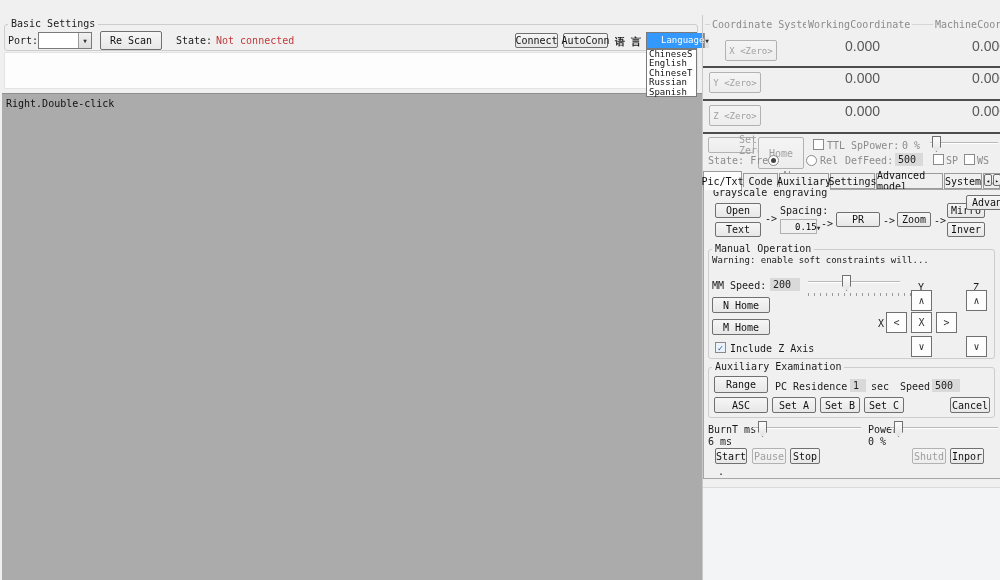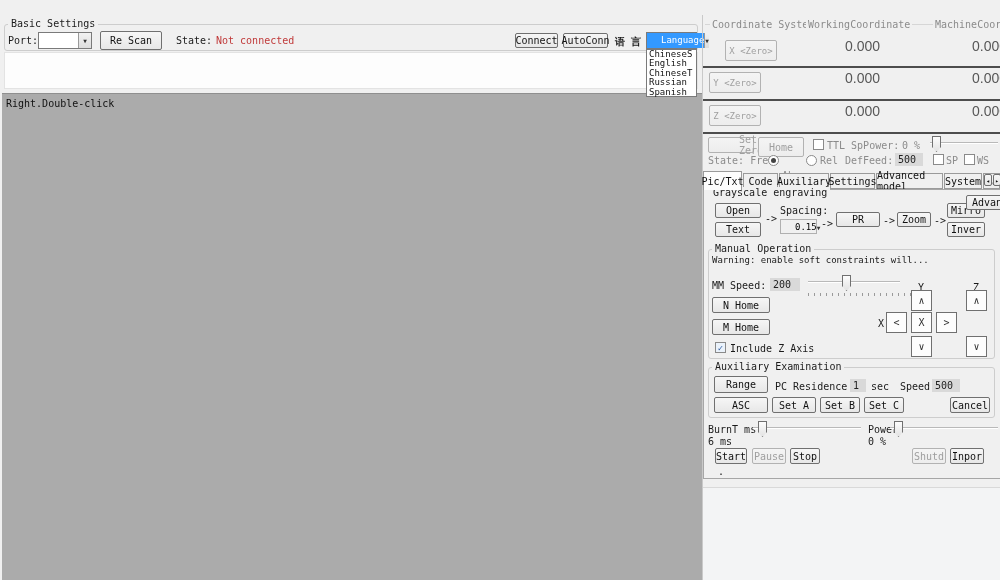--- a/index.html
+++ b/index.html
@@ -121,21 +121,21 @@
   <span class="bigval" style="left:790px;top:70px;width:90px;">0.000</span>
   <span class="bigval" style="left:915px;top:70px;width:92px;">0.000</span>
   <div class="sep" style="top:99px;"></div>
 
   <div class="btn dis" style="left:709px;top:105px;width:52px;height:21px;font-size:9px;">Z &lt;Zero&gt;</div>
   <span class="bigval" style="left:790px;top:103px;width:90px;">0.000</span>
   <span class="bigval" style="left:915px;top:103px;width:92px;">0.000</span>
   <div class="sep" style="top:132px;"></div>
 
   <div class="btn dis" style="left:708px;top:137px;width:46px;height:16px;padding-left:40px;">Set Zero</div>
-  <div class="btn dis" style="left:758px;top:137px;width:46px;height:20px;">Home</div>
+  <div class="btn dis" style="left:758px;top:137px;width:46px;height:32px;">Home</div>
   <span class="chk" style="left:813px;top:139px;"></span>
   <span class="lbl gray" style="left:827px;top:140px;">TTL SpPower:</span>
   <span class="lbl gray" style="left:902px;top:140px;">0  %</span>
   <div class="slider" style="left:930px;top:136px;width:68px;height:16px;">
     <div class="track"></div>
     <div class="thumb" style="left:2px;"></div>
   </div>
 
   <span class="lbl gray" style="left:708px;top:155px;">State: Free</span>
   <span class="radio sel" style="left:768px;top:155px;"></span>

